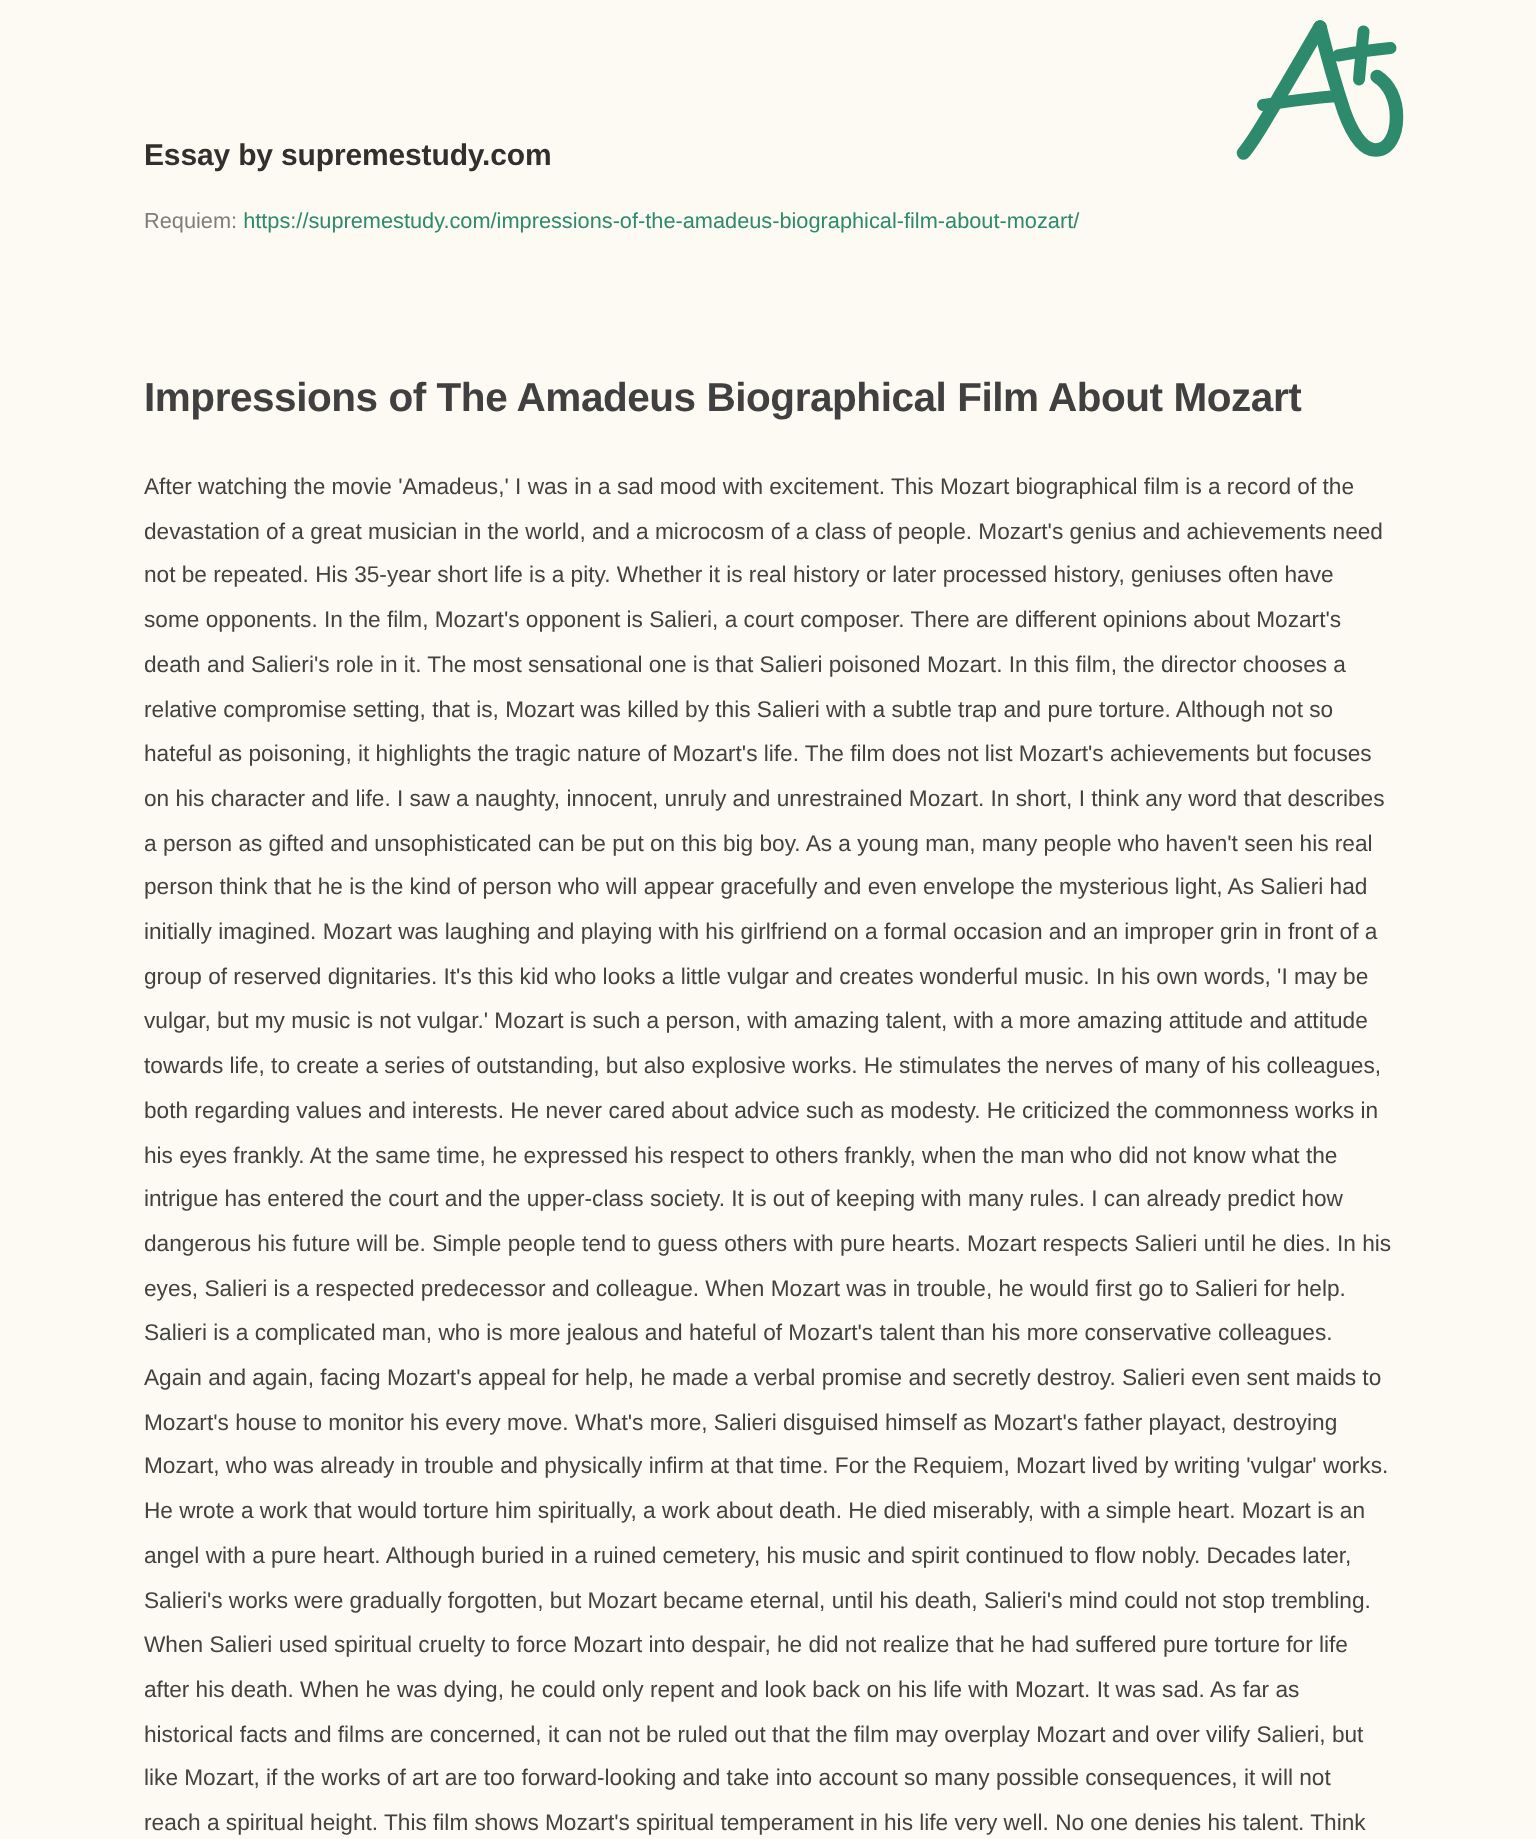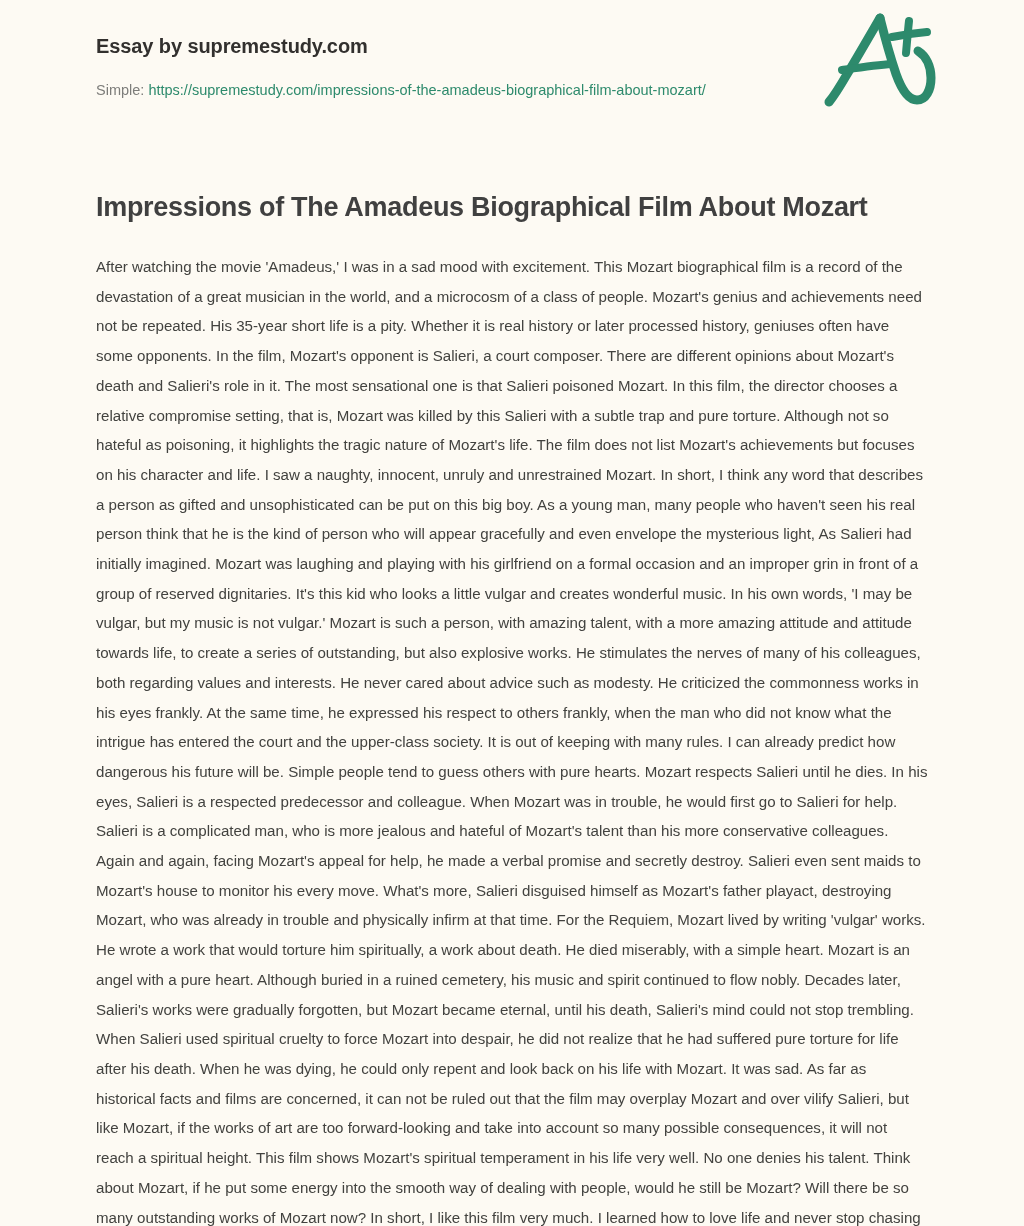--- a/index.html
+++ b/index.html
@@ -20,21 +20,21 @@
     position: relative;
     width: 1024px;
     height: 1226px;
     box-sizing: border-box;
     padding: 0 96px;
   }
 
   
   .header {
     position: relative;
-    padding-top: 33px;
+    padding-top: 91px;
   }
 
   .brand-heading {
     margin: 0;
     font-size: 20px;
     line-height: 26px;
     font-weight: bold;
     letter-spacing: -0.1px;
     color: #32302e;
   }
@@ -99,21 +99,21 @@
 </head>
 <body>
 
 <div class="page">
 
   <div class="header">
 
     <h1 class="brand-heading">Essay by supremestudy.com</h1>
 
     <p class="source-line">
-      <span class="source-label">Simple:</span><span>&nbsp;</span><a class="source-url" href="#">https://supremestudy.com/impressions-of-the-amadeus-biographical-film-about-mozart/</a>
+      <span class="source-label">Requiem:</span><span>&nbsp;</span><a class="source-url" href="#">https://supremestudy.com/impressions-of-the-amadeus-biographical-film-about-mozart/</a>
     </p>
 
     <div class="logo">
       <svg viewBox="0 0 118 108" xmlns="http://www.w3.org/2000/svg" fill="none" stroke="#2d8a6c" stroke-linecap="round" stroke-linejoin="round">
 
         <path d="M62 10 C55 22, 40 48, 28 68 C21 80, 16 88, 11 94" stroke-width="9"></path>
 
         <path d="M62 10 C66 26, 72 48, 78 66 C83 80, 90 92, 99 92
                  C108 92, 113 82, 113 70 C113 58, 108 48, 100 43" stroke-width="9"></path>
 

